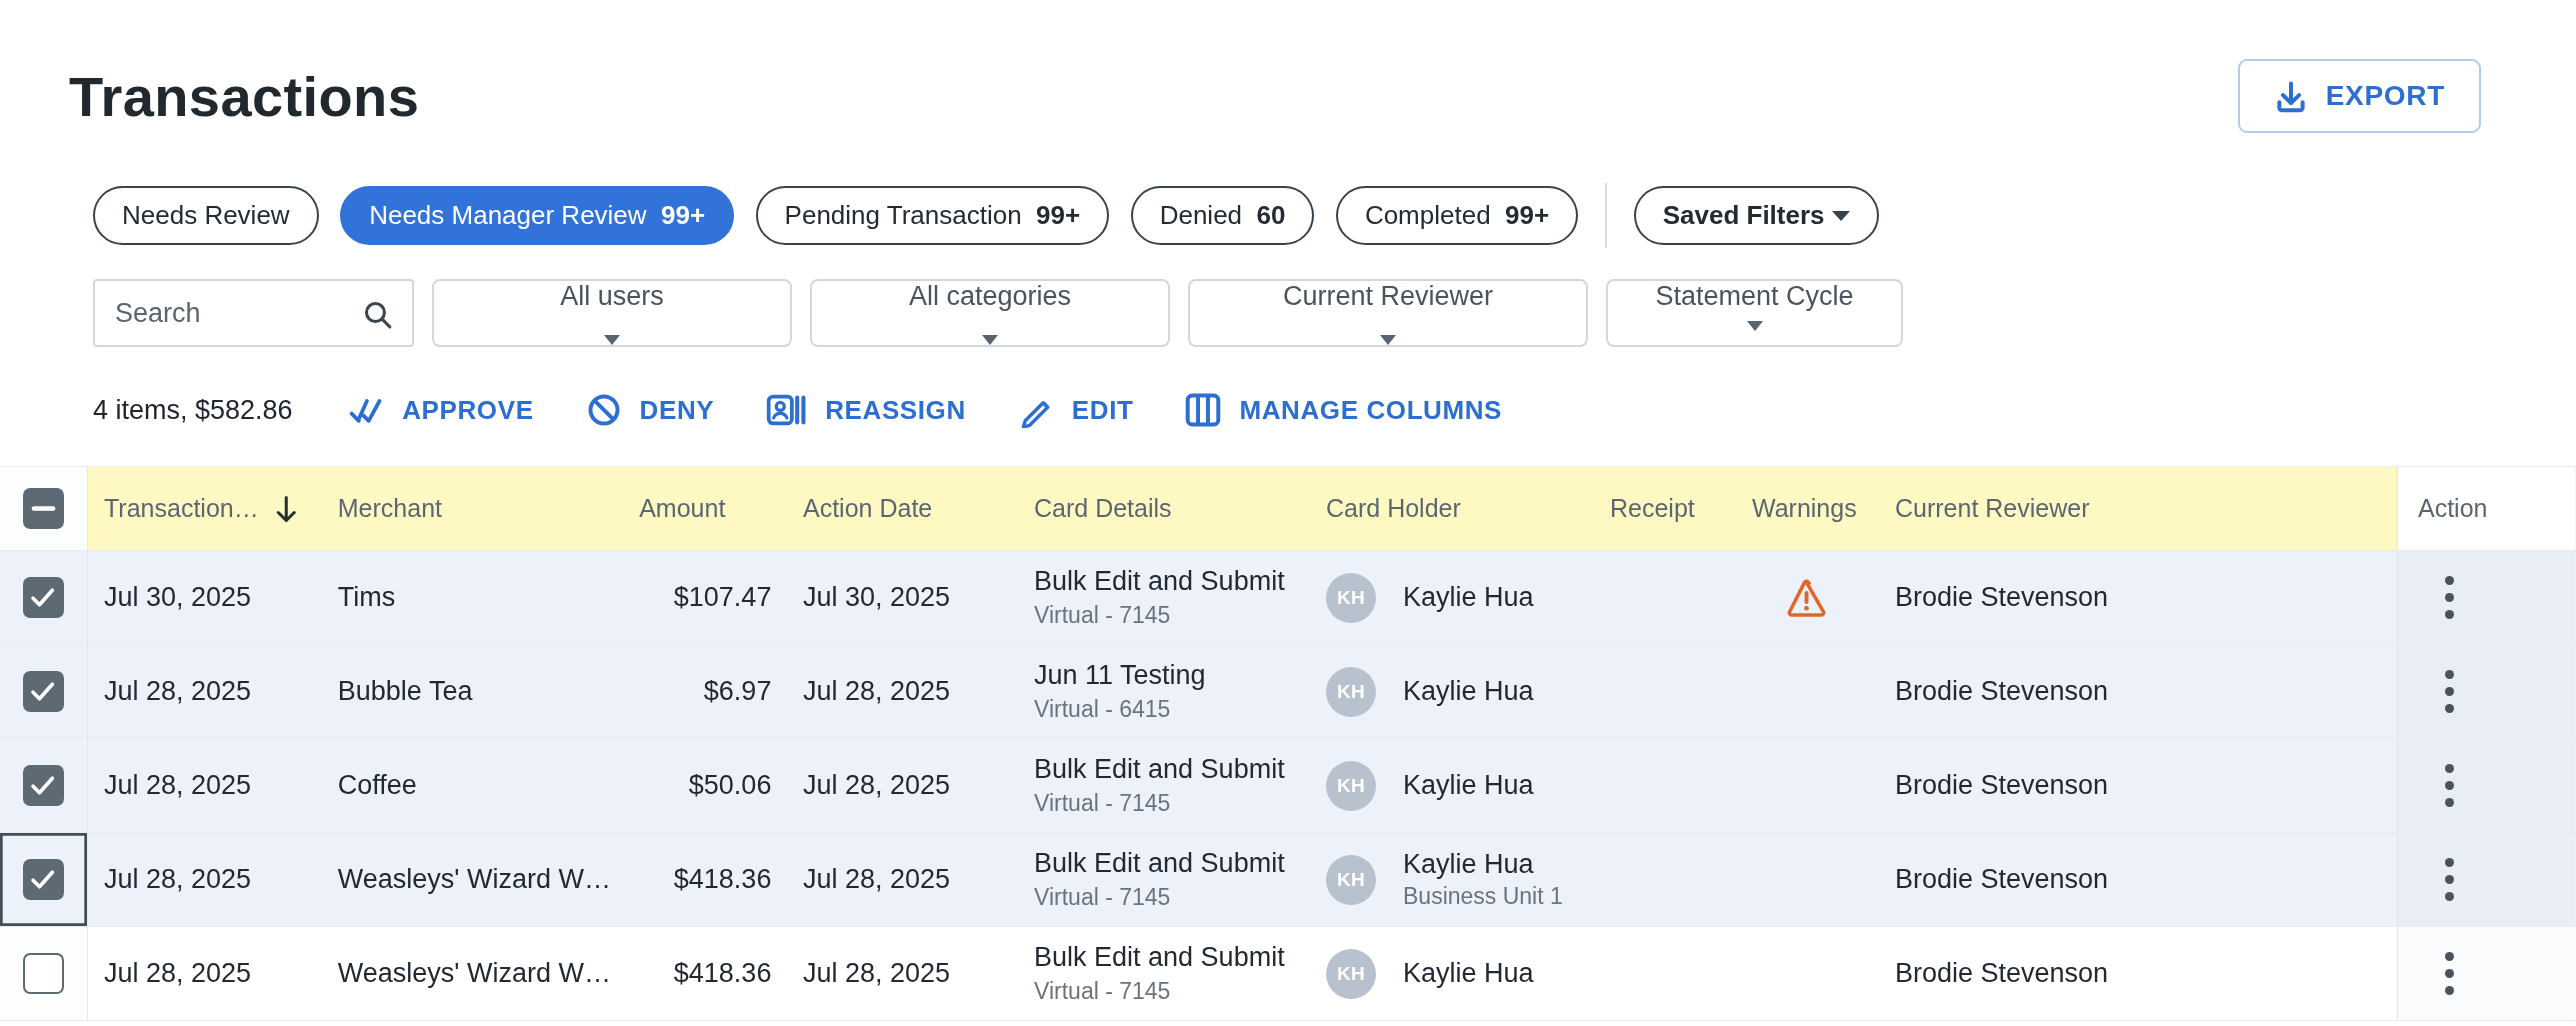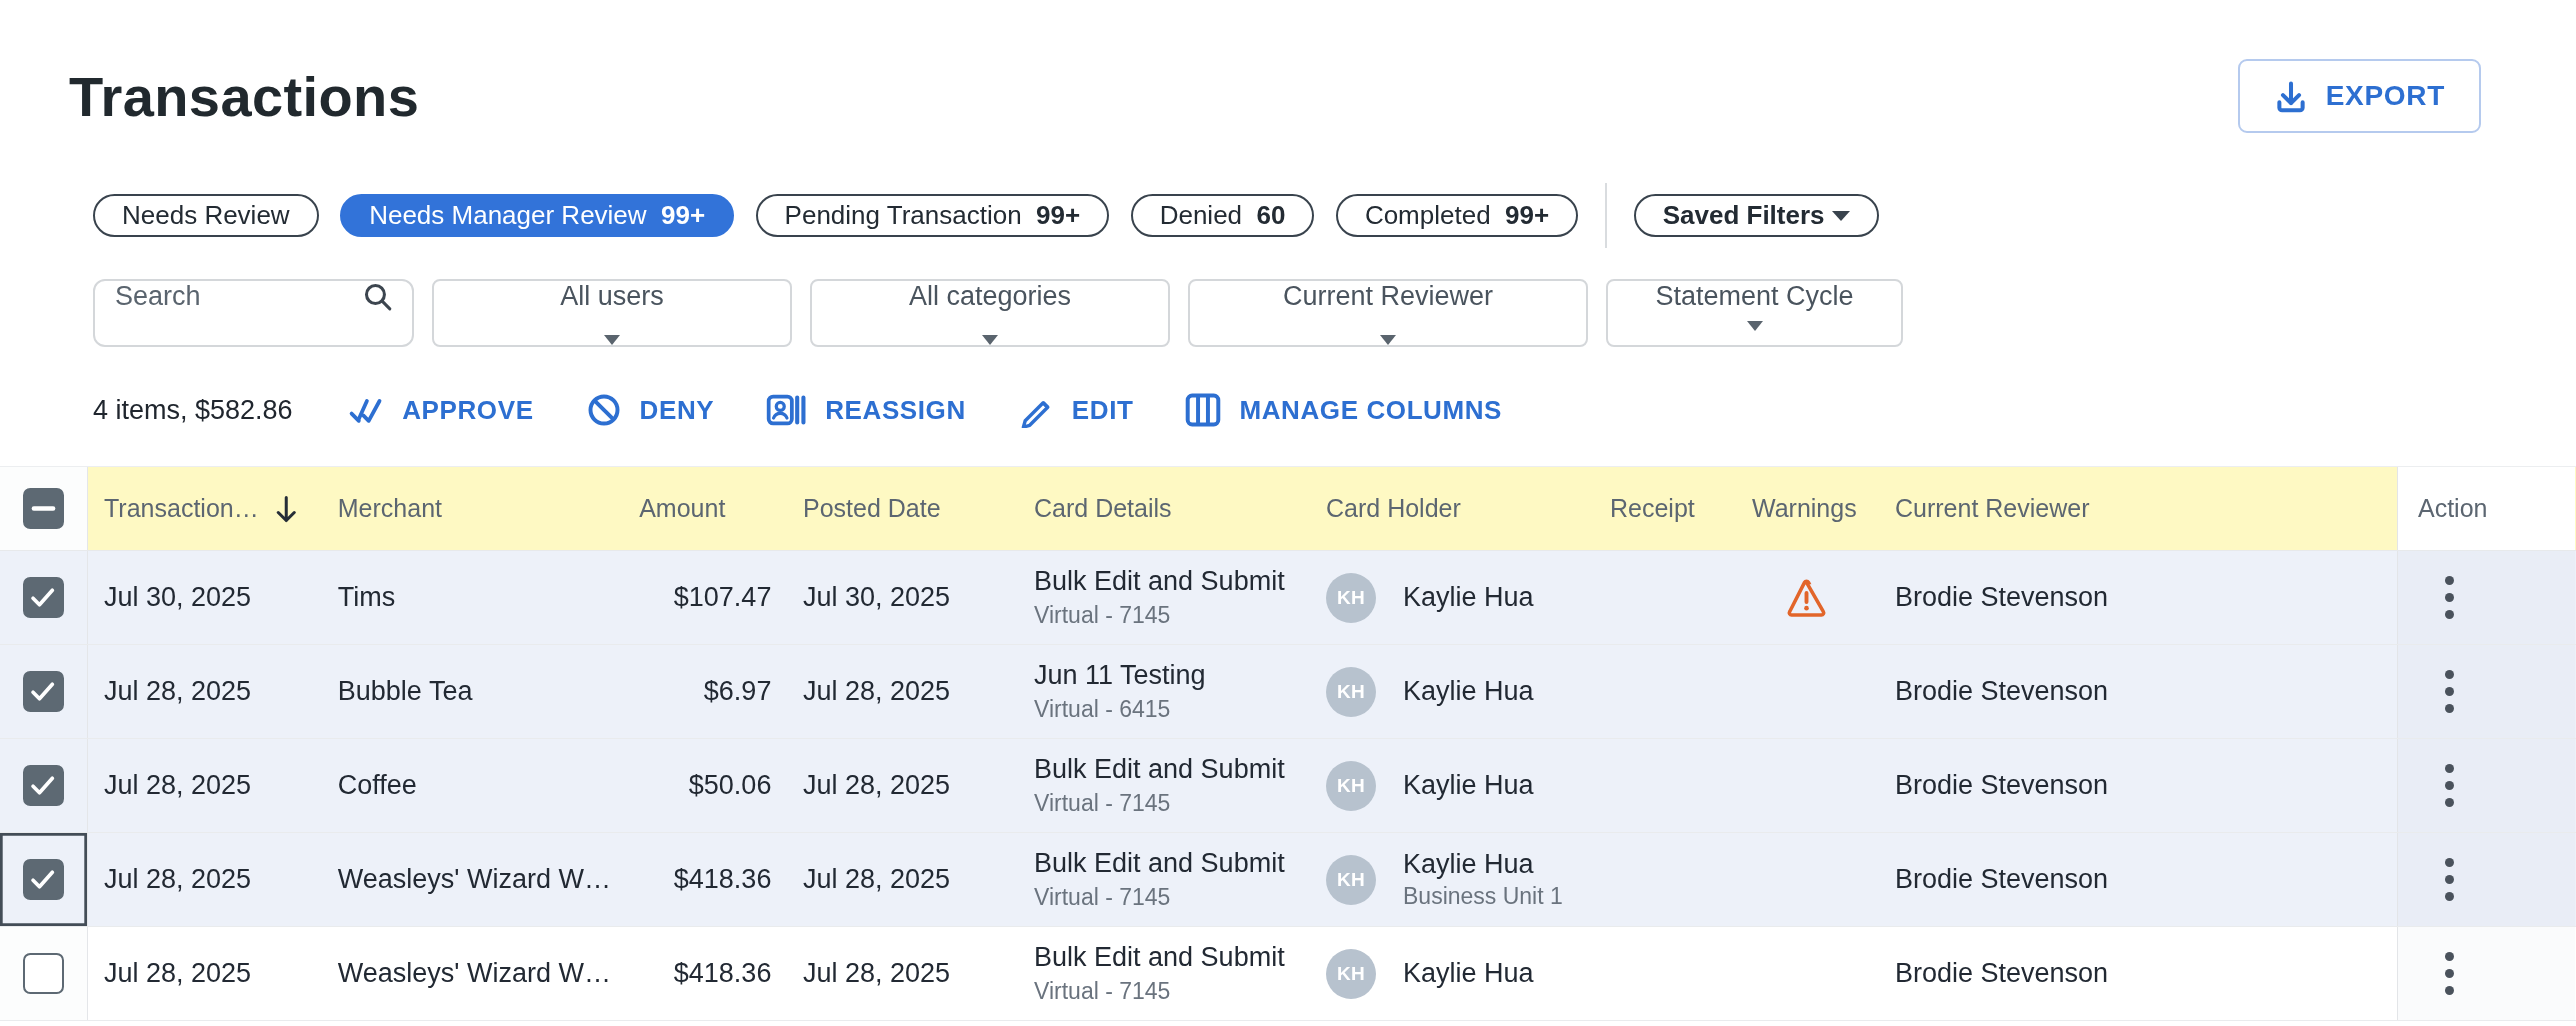--- a/index.html
+++ b/index.html
@@ -16,35 +16,35 @@
   
   .header-bar { position: absolute; left: 69px; top: 59px; right: 95px;
     display: flex; justify-content: space-between; align-items: center; }
   .page-title { font-size: 56px; font-weight: 600; color: #21292e; letter-spacing: 0.4px; }
   .export-btn { height: 74px; padding: 0 34px; border: 2.7px solid #b5caee; border-radius: 9px;
     background: #fff; color: #2d6fd1; font-family: inherit; font-weight: 700; font-size: 28px;
     letter-spacing: 0.7px; display: flex; align-items: center; gap: 18px; cursor: pointer; }
 
   
   .chips-row { position: absolute; left: 93px; top: 183px; display: flex; align-items: center; gap: 21.5px; }
-  .chip { height: 43px; border: 2.2px solid #39434d; border-radius: 30px; background: #fff;
+  .chip { height: 59px; border: 2.2px solid #39434d; border-radius: 30px; background: #fff;
     padding: 0 27px; display: flex; align-items: center; gap: 14.4px; font-size: 26px;
     color: #232b33; cursor: pointer; font-family: inherit; white-space: nowrap; }
   .chip .count { font-weight: 700; }
   .chip .count:empty { display: none; }
   .chip.active { background: #3273d9; border-color: #3273d9; color: #ffffff; font-weight: 500; }
   .chips-divider { width: 1.8px; height: 65px; background: #d9dcdf; margin: 0 5.4px; }
   .chip.saved { font-weight: 700; gap: 7.2px; }
   .caret-down { width: 0; height: 0; border-left: 9px solid transparent; border-right: 9px solid transparent;
     border-top: 10.8px solid #39434d; display: inline-block; }
 
   
   .filters-row { position: absolute; left: 93px; top: 279px; display: flex; align-items: center; gap: 18px; }
-  .search-box { width: 321px; height: 68px; border: 2.2px solid #d4d7da; border-radius: 12px;
-    display: flex; align-items: flex-start; padding: 0 20px; background: #fff; }
+  .search-box { width: 321px; height: 68px; border: 2.2px solid #d4d7da; border-radius: 4px;
+    display: flex; align-items: flex-end; padding: 16px 20px; background: #fff; }
   .search-box input { flex: 1; border: none; outline: none; font-family: inherit; font-size: 27px;
     color: #39424c; min-width: 0; background: transparent; }
   .search-box input::placeholder { color: #5a646e; }
   .select { height: 68px; border: 2.2px solid #d4d7da; border-radius: 8px; background: #fff;
     display: flex; align-items: center; justify-content: space-between; padding: 0 25px;
     font-size: 27px; color: #4a545e; cursor: pointer; flex-direction: column; }
   .select .sel-caret { width: 0; height: 0; border-left: 8px solid transparent; border-right: 8px solid transparent;
     border-top: 10px solid #5a646e; }
   .sel-users { width: 360px; }
   .sel-categories { width: 360px; }
@@ -296,21 +296,21 @@
           </span>
       </span>
     </div>
     <div class="th c-merchant">
         <span>Merchant</span>
       </div>
     <div class="th c-amount">
         <span>Amount</span>
       </div>
     <div class="th c-posted">
-        <span>Posted Date</span>
+        <span>Action Date</span>
       </div>
     <div class="th c-card" style="justify-content:center">
         <span>Card Details</span>
       </div>
     <div class="th c-holder">
         <span>Card Holder</span>
       </div>
     <div class="th c-receipt">
         <span>Receipt</span>
       </div>

